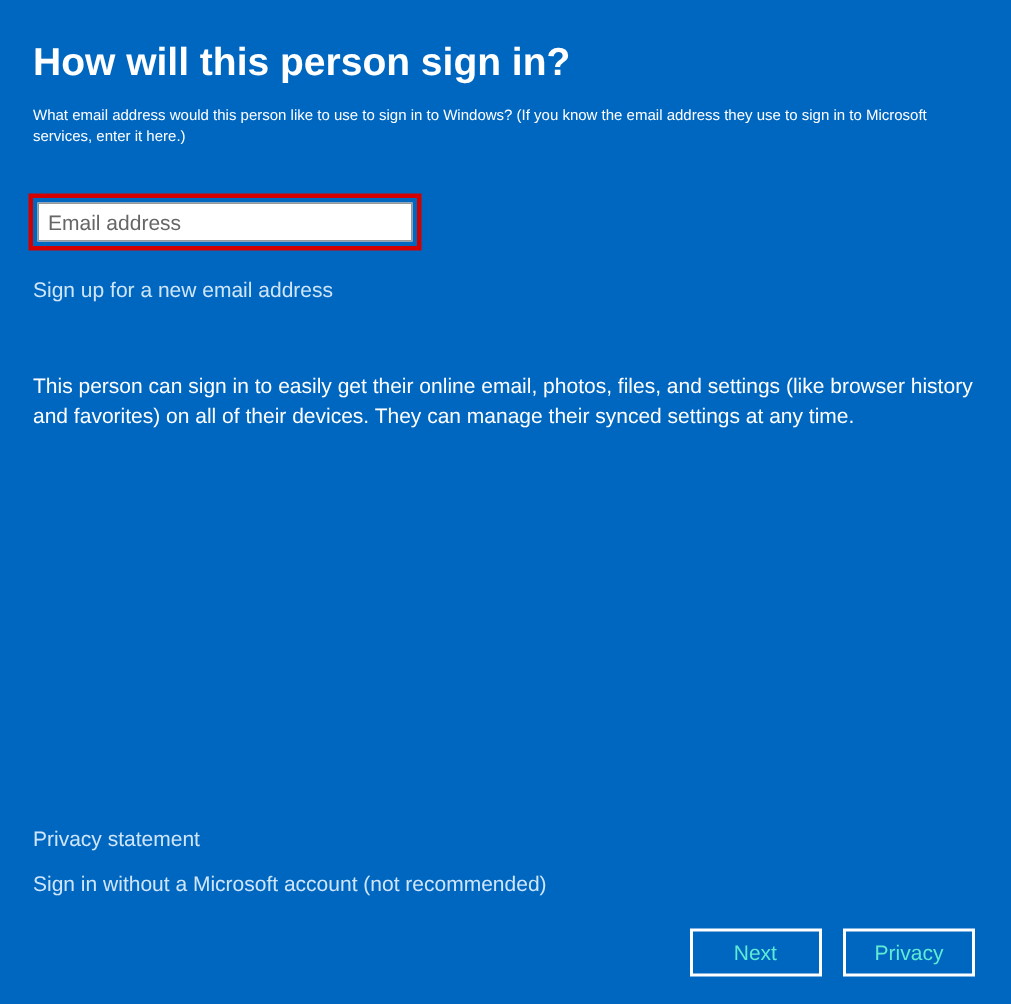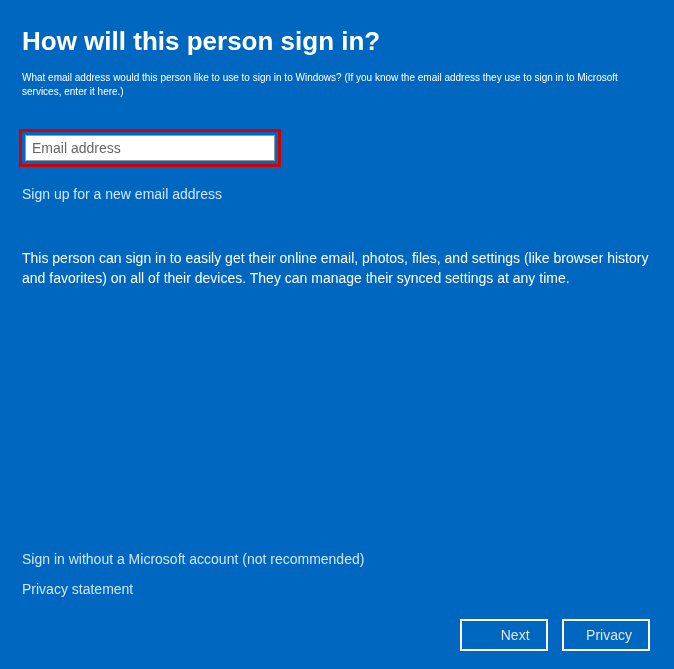--- a/index.html
+++ b/index.html
@@ -79,24 +79,24 @@
       margin-bottom: 0;
     }
     .buttons {
       text-align: right;
     }
     .btn {
       display: inline-block;
       min-width: 88px;
       height: 32px;
       line-height: 28px;
-      text-align: right;
+      text-align: center;
       border: 2px solid #ffffff;
       background: transparent;
-      color: #e5e5e5;
+      color: #5eead4;
       font-size: 14px;
       font-family: inherit;
       cursor: pointer;
       margin-left: 10px;
       padding: 0 16px;
     }
   </style>
 </head>
 <body>
 
@@ -111,22 +111,22 @@
 </div>
 
 <div>
   <span class="link">Sign up for a new email address</span>
 </div>
 
 <p class="description">This person can sign in to easily get their online email, photos, files, and settings (like browser history and favorites) on all of their devices. They can manage their synced settings at any time.</p>
 
 <div class="footer">
   <div class="footer-links">
+    <span class="link">Privacy statement</span>
     <span class="link">Sign in without a Microsoft account (not recommended)</span>
-    <span class="link">Privacy statement</span>
   </div>
   <div class="buttons">
     <button class="btn">Next</button>
     <button class="btn">Privacy</button>
   </div>
 </div>
 
 
 
 

